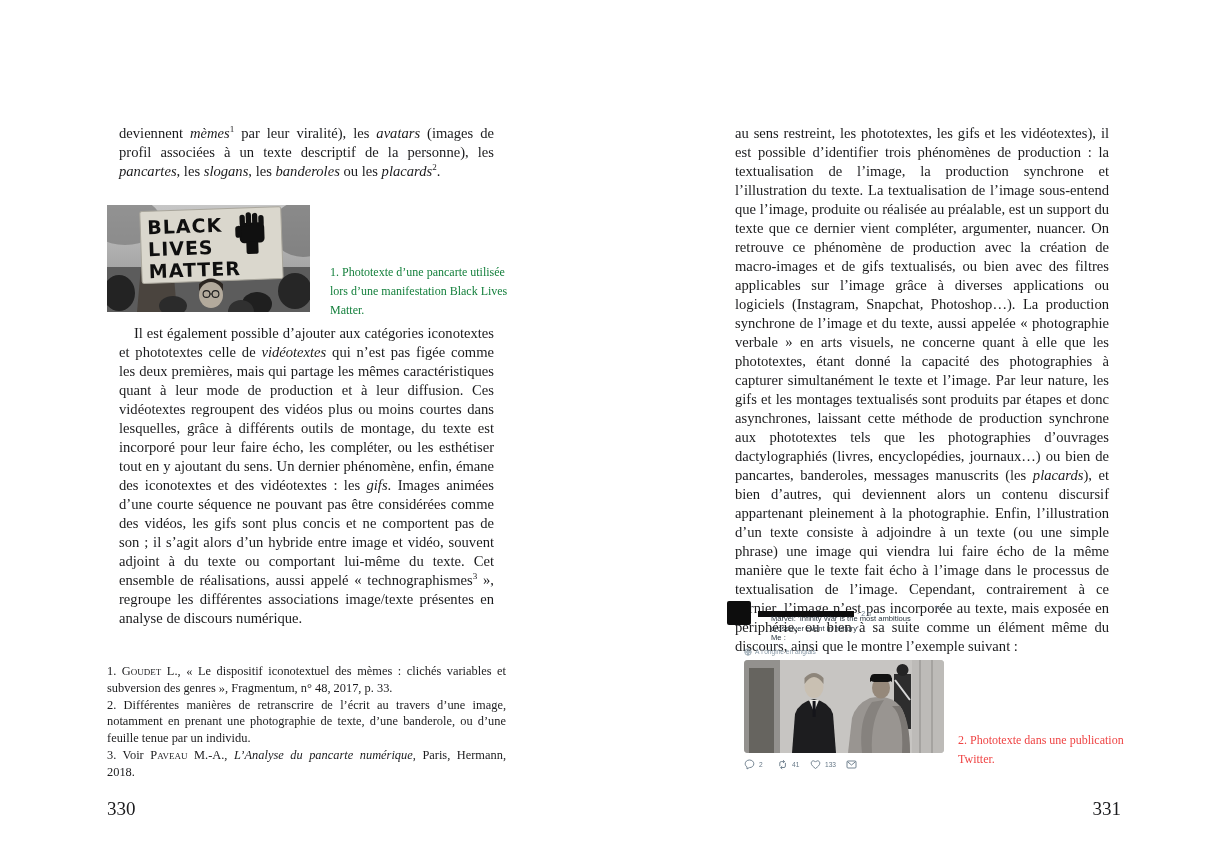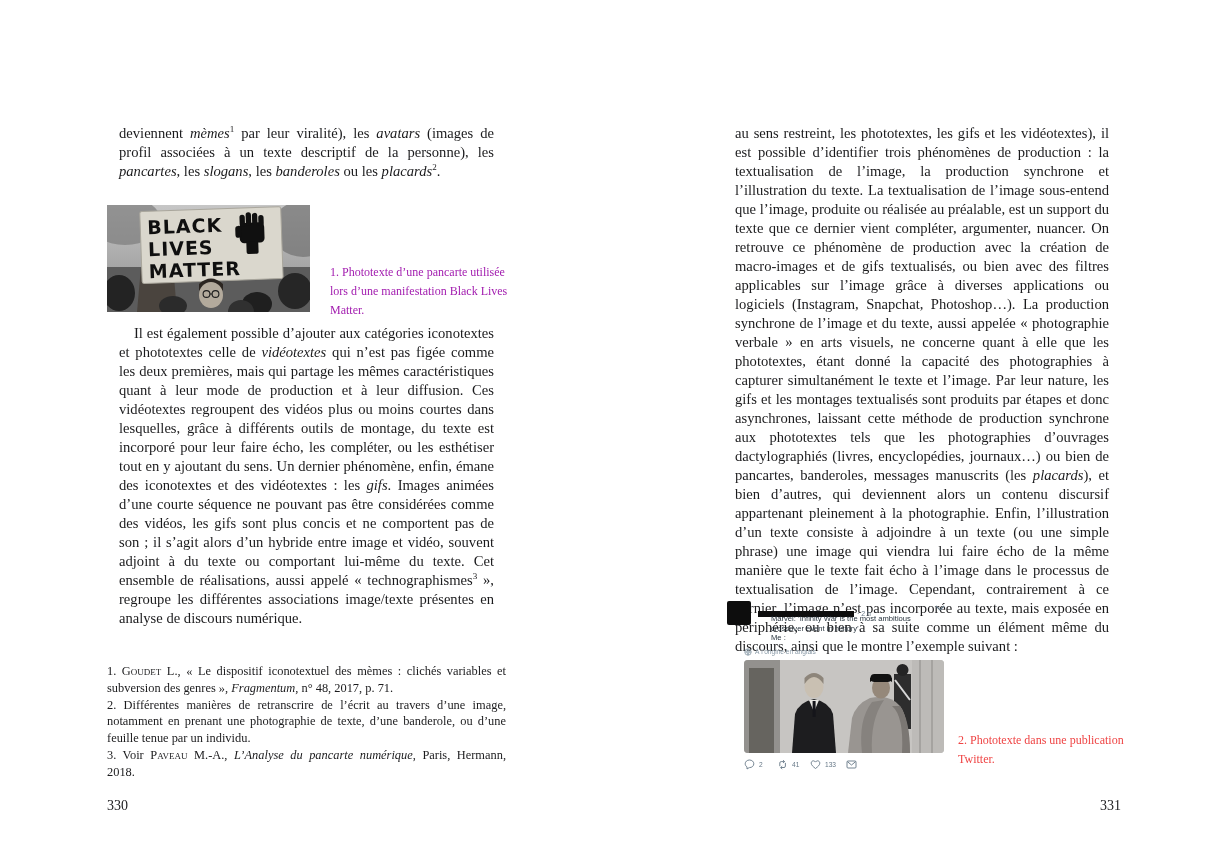--- a/index.html
+++ b/index.html
@@ -16,29 +16,29 @@
   }
   p.body-text sup{font-size:0.62em;line-height:0;}
   .indent{text-indent:15px;}
   .fig-row{position:relative;height:107px;margin-top:24px;}
   .blm-photo{
     position:absolute;left:0;top:0;width:203px;height:107px;overflow:hidden;
     background:#9e9e9e;
   }
   .fig-caption{
     position:absolute;left:223px;top:58px;width:180px;
-    font-size:12px;line-height:19px;text-align:left;color:#a21caf;
+    font-size:12px;line-height:19px;text-align:left;color:#15803d;
   }
   .para2{margin-top:34px;}
   .footnotes{position:absolute;left:107px;top:663px;width:399px;}
   .footnotes p{
     margin:0;font-size:12.4px;line-height:16.8px;text-align:justify;
   }
   .pagenum{
-    position:absolute;top:798px;font-size:14px;color:#1b1b1d;
+    position:absolute;top:798px;font-size:19px;color:#1b1b1d;
   }
   .pagenum-left{left:107px;}
   .pagenum-right{left:723px;width:398px;text-align:right;}
 
   
   .tweet{
     position:absolute;left:727px;top:599px;width:218px;
     font-family:"Liberation Sans", sans-serif;color:#26323c;
   }
   .tw-avatar{position:absolute;left:0;top:2px;width:24px;height:24px;background:#0d0d0d;border-radius:2px;}
@@ -117,21 +117,21 @@
           <path d="M121 107 a13 12 0 0 1 26 0 z" fill="#303030"></path>
         </svg>
       </div>
       <div class="fig-caption">1. Phototexte d’une pancarte utilisée lors d’une manifestation Black Lives Matter.</div>
     </div>
 
     <p class="body-text indent para2"><span>Il est également possible d’ajouter aux catégories iconotextes et phototextes celle de </span><span style="font-style: italic;">vidéotextes</span><span> qui n’est pas figée comme les deux premières, mais qui partage les mêmes caractéristiques quant à leur mode de production et à leur diffusion. Ces vidéotextes regroupent des vidéos plus ou moins courtes dans lesquelles, grâce à différents outils de montage, du texte est incorporé pour leur faire écho, les compléter, ou les esthétiser tout en y ajoutant du sens. Un dernier phénomène, enfin, émane des iconotextes et des vidéotextes&nbsp;: les </span><span style="font-style: italic;">gifs</span><span>. Images animées d’une courte séquence ne pouvant pas être considérées comme des vidéos, les gifs sont plus concis et ne comportent pas de son&nbsp;; il s’agit alors d’un hybride entre image et vidéo, souvent adjoint à du texte ou comportant lui-même du texte. Cet ensemble de réalisations, aussi appelé «&nbsp;technographismes</span><sup>3</sup><span>&nbsp;», regroupe les différentes associations image/texte présentes en analyse de discours numérique.</span></p>
   </div>
 
   <div class="footnotes">
-    <p><span>1. </span><span style="font-variant: small-caps;">Goudet</span><span> L., «&nbsp;Le dispositif iconotextuel des mèmes&nbsp;: clichés variables et subversion des genres&nbsp;», </span><span style="font-style: italic;">Fragmentum</span><span>, n° 48, 2017, p. 71.</span></p>
+    <p><span>1. </span><span style="font-variant: small-caps;">Goudet</span><span> L., «&nbsp;Le dispositif iconotextuel des mèmes&nbsp;: clichés variables et subversion des genres&nbsp;», </span><span style="">Fragmentum</span><span>, n° 48, 2017, p. 33.</span></p>
     <p><span>2. Différentes manières de retranscrire de l’écrit au travers d’une image, notamment en prenant une photographie de texte, d’une banderole, ou d’une feuille tenue par un individu.</span></p>
     <p><span>3. Voir </span><span style="font-variant: small-caps;">Paveau</span><span> M.-A., </span><span style="font-style: italic;">L’Analyse du pancarte numérique</span><span>, Paris, Hermann, 2018.</span></p>
   </div>
 
   <div class="pagenum pagenum-left">330</div>
 
   <div class="col col-right">
     <p class="body-text"><span>au sens restreint, les phototextes, les gifs et les vidéotextes), il est possible d’identifier trois phénomènes de production&nbsp;: la textualisation de l’image, la production synchrone et l’illustration du texte. La textualisation de l’image sous-entend que l’image, produite ou réalisée au préalable, est un support du texte que ce dernier vient compléter, argumenter, nuancer. On retrouve ce phénomène de production avec la création de macro-images et de gifs textualisés, ou bien avec des filtres applicables sur l’image grâce à diverses applications ou logiciels (Instagram, Snapchat, Photoshop…). La production synchrone de l’image et du texte, aussi appelée «&nbsp;photographie verbale&nbsp;» en arts visuels, ne concerne quant à elle que les phototextes, étant donné la capacité des photographies à capturer simultanément le texte et l’image. Par leur nature, les gifs et les montages textualisés sont produits par étapes et donc asynchrones, laissant cette méthode de production synchrone aux phototextes tels que les photographies d’ouvrages dactylographiés (livres, encyclopédies, journaux…) ou bien de pancartes, banderoles, messages manuscrits (les </span><span style="font-style: italic;">placards</span><span>), et bien d’autres, qui deviennent alors un contenu discursif appartenant pleinement à la photographie. Enfin, l’illustration d’un texte consiste à adjoindre à un texte (ou une simple phrase) une image qui viendra lui faire écho de la même manière que le texte fait écho à l’image dans le processus de textualisation de l’image. Cependant, contrairement à ce dernier, l’image n’est pas incorporée au texte, mais exposée en périphérie, ou bien à sa suite comme un élément même du discours, ainsi que le montre l’exemple suivant&nbsp;:</span></p>
   </div>
 

